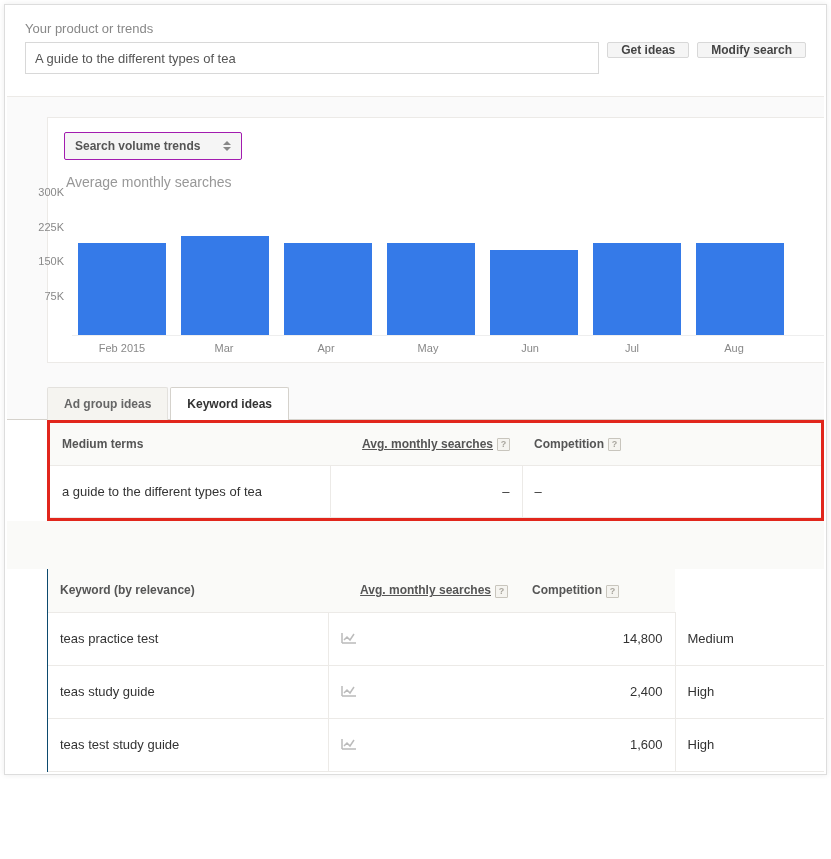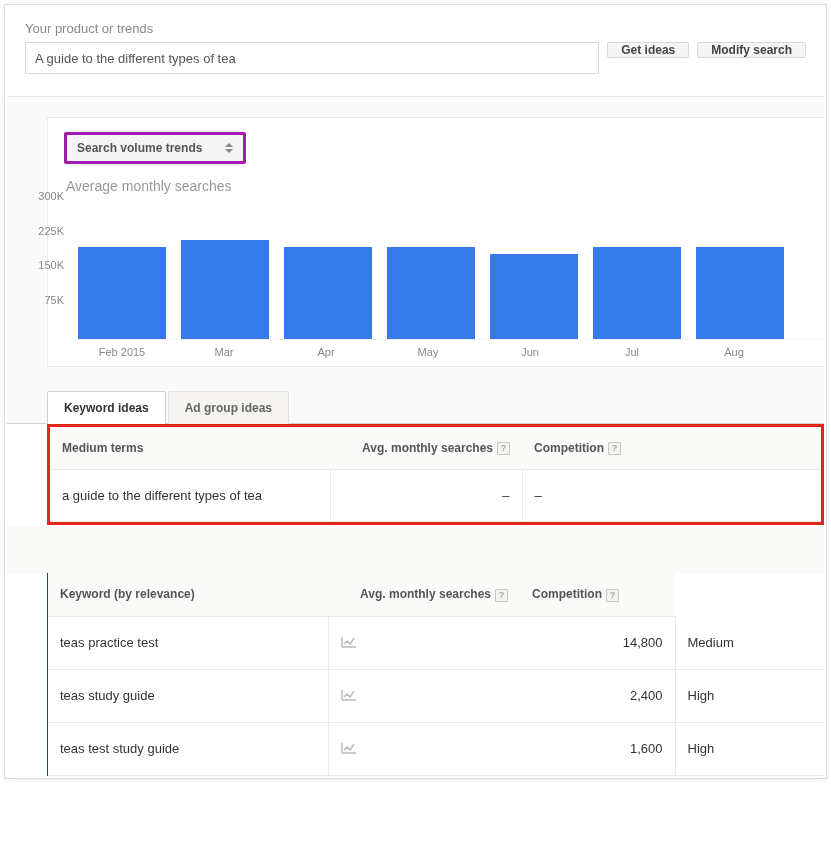--- a/index.html
+++ b/index.html
@@ -59,21 +59,21 @@
     background: #fff;
     border: 1px solid #eceae7;
     border-right: none;
     margin-left: 40px;
     padding: 14px 0 8px 16px;
   }
   .dropdown {
     display: inline-flex;
     align-items: center;
     gap: 23px;
-    border: 3px solid #a21caf;
+    border: 1px solid #a21caf;
     background: #f5f5f5;
     color: #555;
     font-size: 12px;
     font-weight: bold;
     padding: 6px 10px;
     border-radius: 2px;
     cursor: pointer;
   }
   .sort-icon {
     display: inline-block;
@@ -188,21 +188,21 @@
   }
   .tbl th {
     text-align: left;
     font-size: 12px;
     font-weight: bold;
     color: #555;
     padding: 14px 12px;
     border-bottom: 1px solid #eceae7;
     background: #fafaf8;
   }
-  .tbl th.right { text-align: right; }
+  .tbl th.right { text-align: right; text-decoration: underline; }
   .tbl td {
     padding: 18px 12px;
     font-size: 13px;
     color: #333;
     border-bottom: 1px solid #eceae7;
     border-right: 1px solid #eceae7;
     vertical-align: middle;
   }
   .tbl td:last-child { border-right: none; }
   .tbl td.right { text-align: right; }
@@ -290,22 +290,22 @@
               <div>May</div>
               <div>Jun</div>
               <div>Jul</div>
               <div>Aug</div>
             </div>
         </div>
       </div>
     </div>
 
     <div class="tabs">
+      <div class="tab">Ad group ideas</div>
       <div class="tab active">Keyword ideas</div>
-      <div class="tab">Ad group ideas</div>
     </div>
 
     <div class="table-section">
       <div class="highlight-box">
         <table class="tbl">
           <thead>
             <tr>
               <th class="col-term-h">Medium terms</th>
               <th class="right col-num-h">
                 <span>Avg. monthly searches</span><span class="help-icon">?</span>

